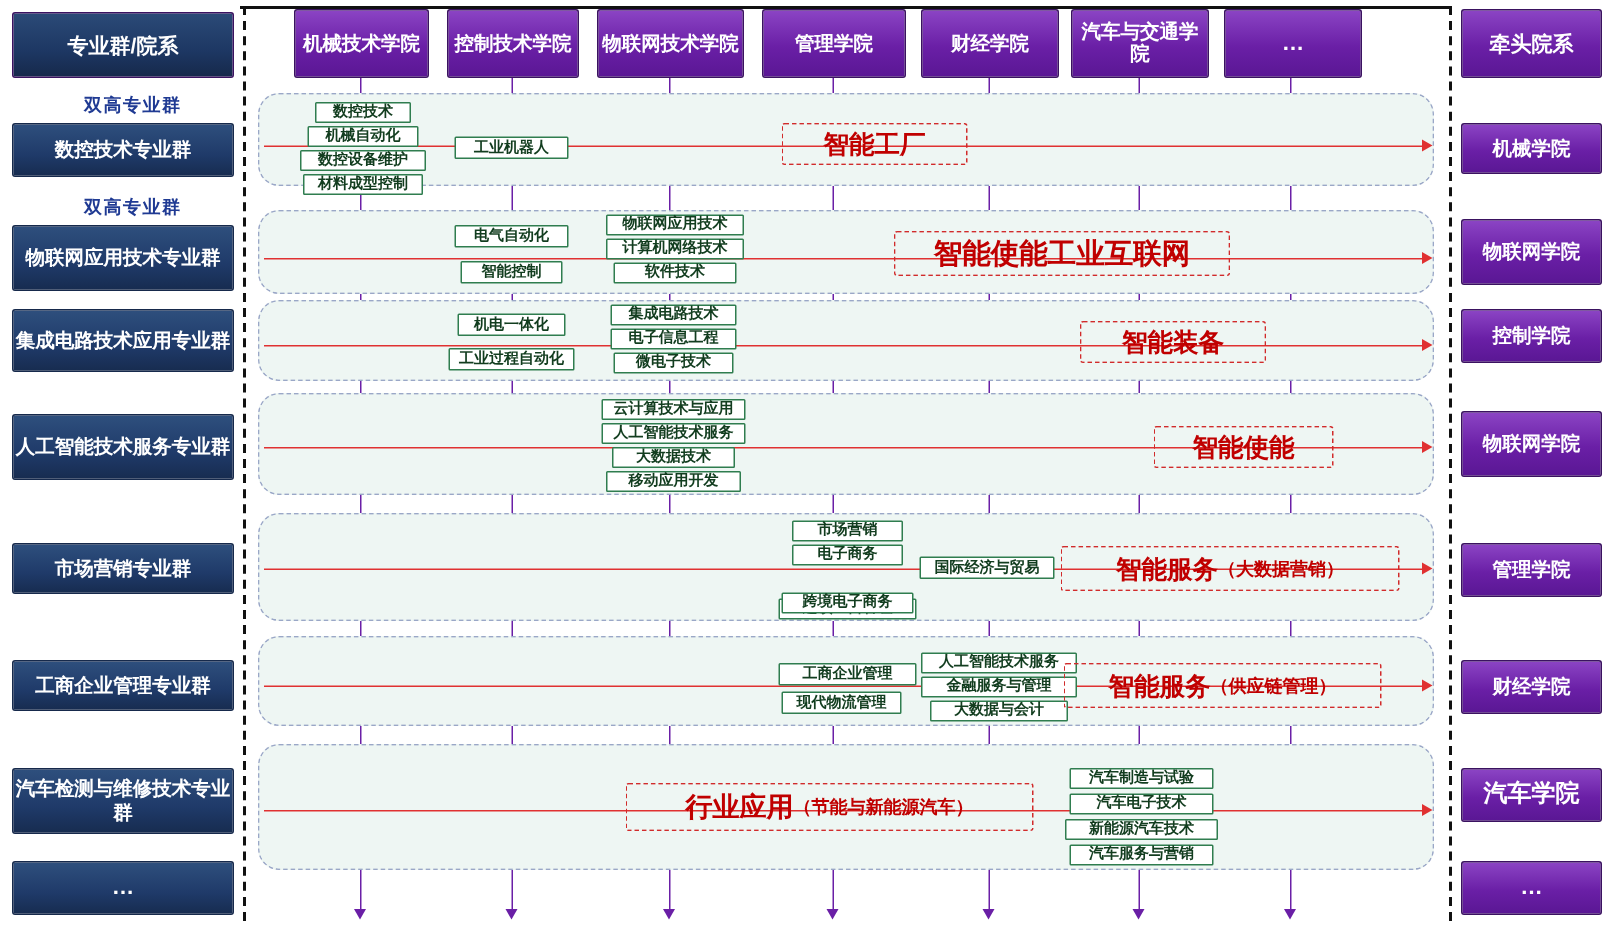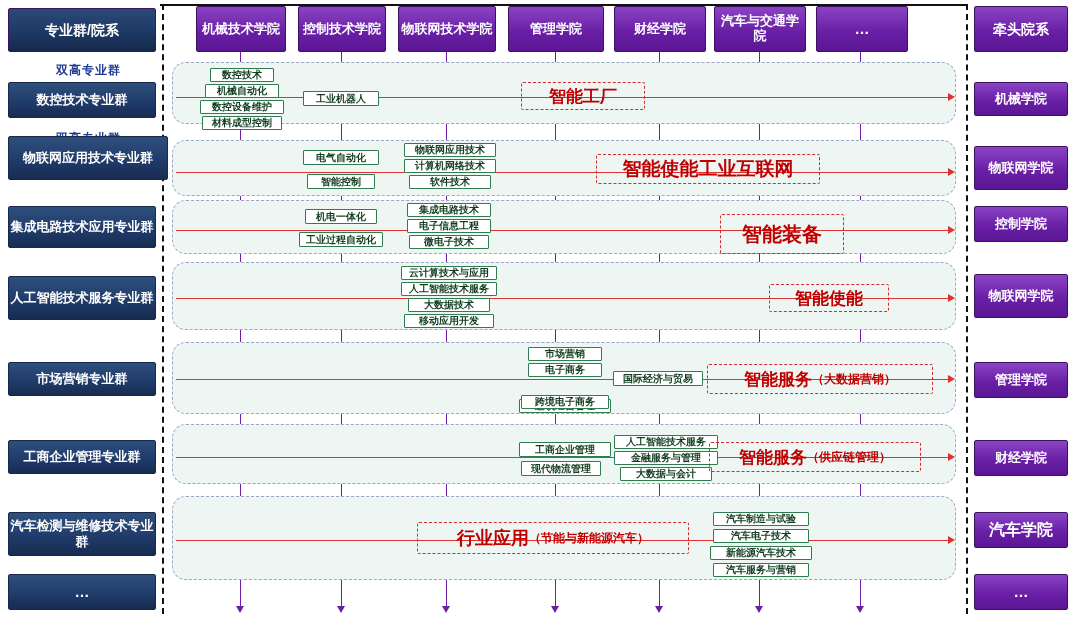--- a/index.html
+++ b/index.html
@@ -147,21 +147,21 @@
   <div class="chip" style="left:202px;top:116px;width:80px;height:14px;">材料成型控制</div>
   <div class="chip" style="left:303px;top:91px;width:76px;height:15px;">工业机器人</div>
 
   <div class="redlabel" style="left:521px;top:82px;width:124px;height:28px;font-size:17px;">
     <span>智能工厂</span>
   </div>
 
   <div class="rightbox" style="left:974px;top:82px;width:94px;height:34px;font-size:13px;">机械学院</div>
 
   <div class="grouplabel" style="left:44px;top:130px;">双高专业群</div>
-  <div class="leftbox" style="left:8px;top:136px;width:160px;height:44px;font-size:13px;">物联网应用技术专业群</div>
+  <div class="leftbox" style="left:8px;top:150px;width:148px;height:44px;font-size:13px;">物联网应用技术专业群</div>
   <div class="band" style="left:172px;top:140px;width:784px;height:56px;"></div>
   <div class="hline" style="left:176px;top:172px;width:774px;"></div>
   <div class="arrow-right" style="left:948px;top:168px;"></div>
 
   <div class="chip" style="left:303px;top:150px;width:76px;height:15px;">电气自动化</div>
   <div class="chip" style="left:307px;top:174px;width:68px;height:15px;">智能控制</div>
   <div class="chip" style="left:404px;top:143px;width:92px;height:14px;">物联网应用技术</div>
   <div class="chip" style="left:404px;top:159px;width:92px;height:14px;">计算机网络技术</div>
   <div class="chip" style="left:409px;top:175px;width:82px;height:14px;">软件技术</div>
 
@@ -175,21 +175,21 @@
   <div class="band" style="left:172px;top:200px;width:784px;height:54px;"></div>
   <div class="hline" style="left:176px;top:230px;width:774px;"></div>
   <div class="arrow-right" style="left:948px;top:226px;"></div>
 
   <div class="chip" style="left:305px;top:209px;width:72px;height:15px;">机电一体化</div>
   <div class="chip" style="left:299px;top:232px;width:84px;height:15px;">工业过程自动化</div>
   <div class="chip" style="left:407px;top:203px;width:84px;height:14px;">集成电路技术</div>
   <div class="chip" style="left:407px;top:219px;width:84px;height:14px;">电子信息工程</div>
   <div class="chip" style="left:409px;top:235px;width:80px;height:14px;">微电子技术</div>
 
-  <div class="redlabel" style="left:720px;top:214px;width:124px;height:40px;font-size:20px;text-align:right;">
+  <div class="redlabel" style="left:720px;top:214px;width:124px;height:28px;font-size:17px;text-align:right;">
     <span>智能装备</span>
   </div>
 
   <div class="rightbox" style="left:974px;top:206px;width:94px;height:36px;font-size:13px;">控制学院</div>
 
   <div class="leftbox" style="left:8px;top:276px;width:148px;height:44px;font-size:13px;">人工智能技术服务专业群</div>
   <div class="band" style="left:172px;top:262px;width:784px;height:68px;"></div>
   <div class="hline" style="left:176px;top:298px;width:774px;"></div>
   <div class="arrow-right" style="left:948px;top:294px;"></div>
 

